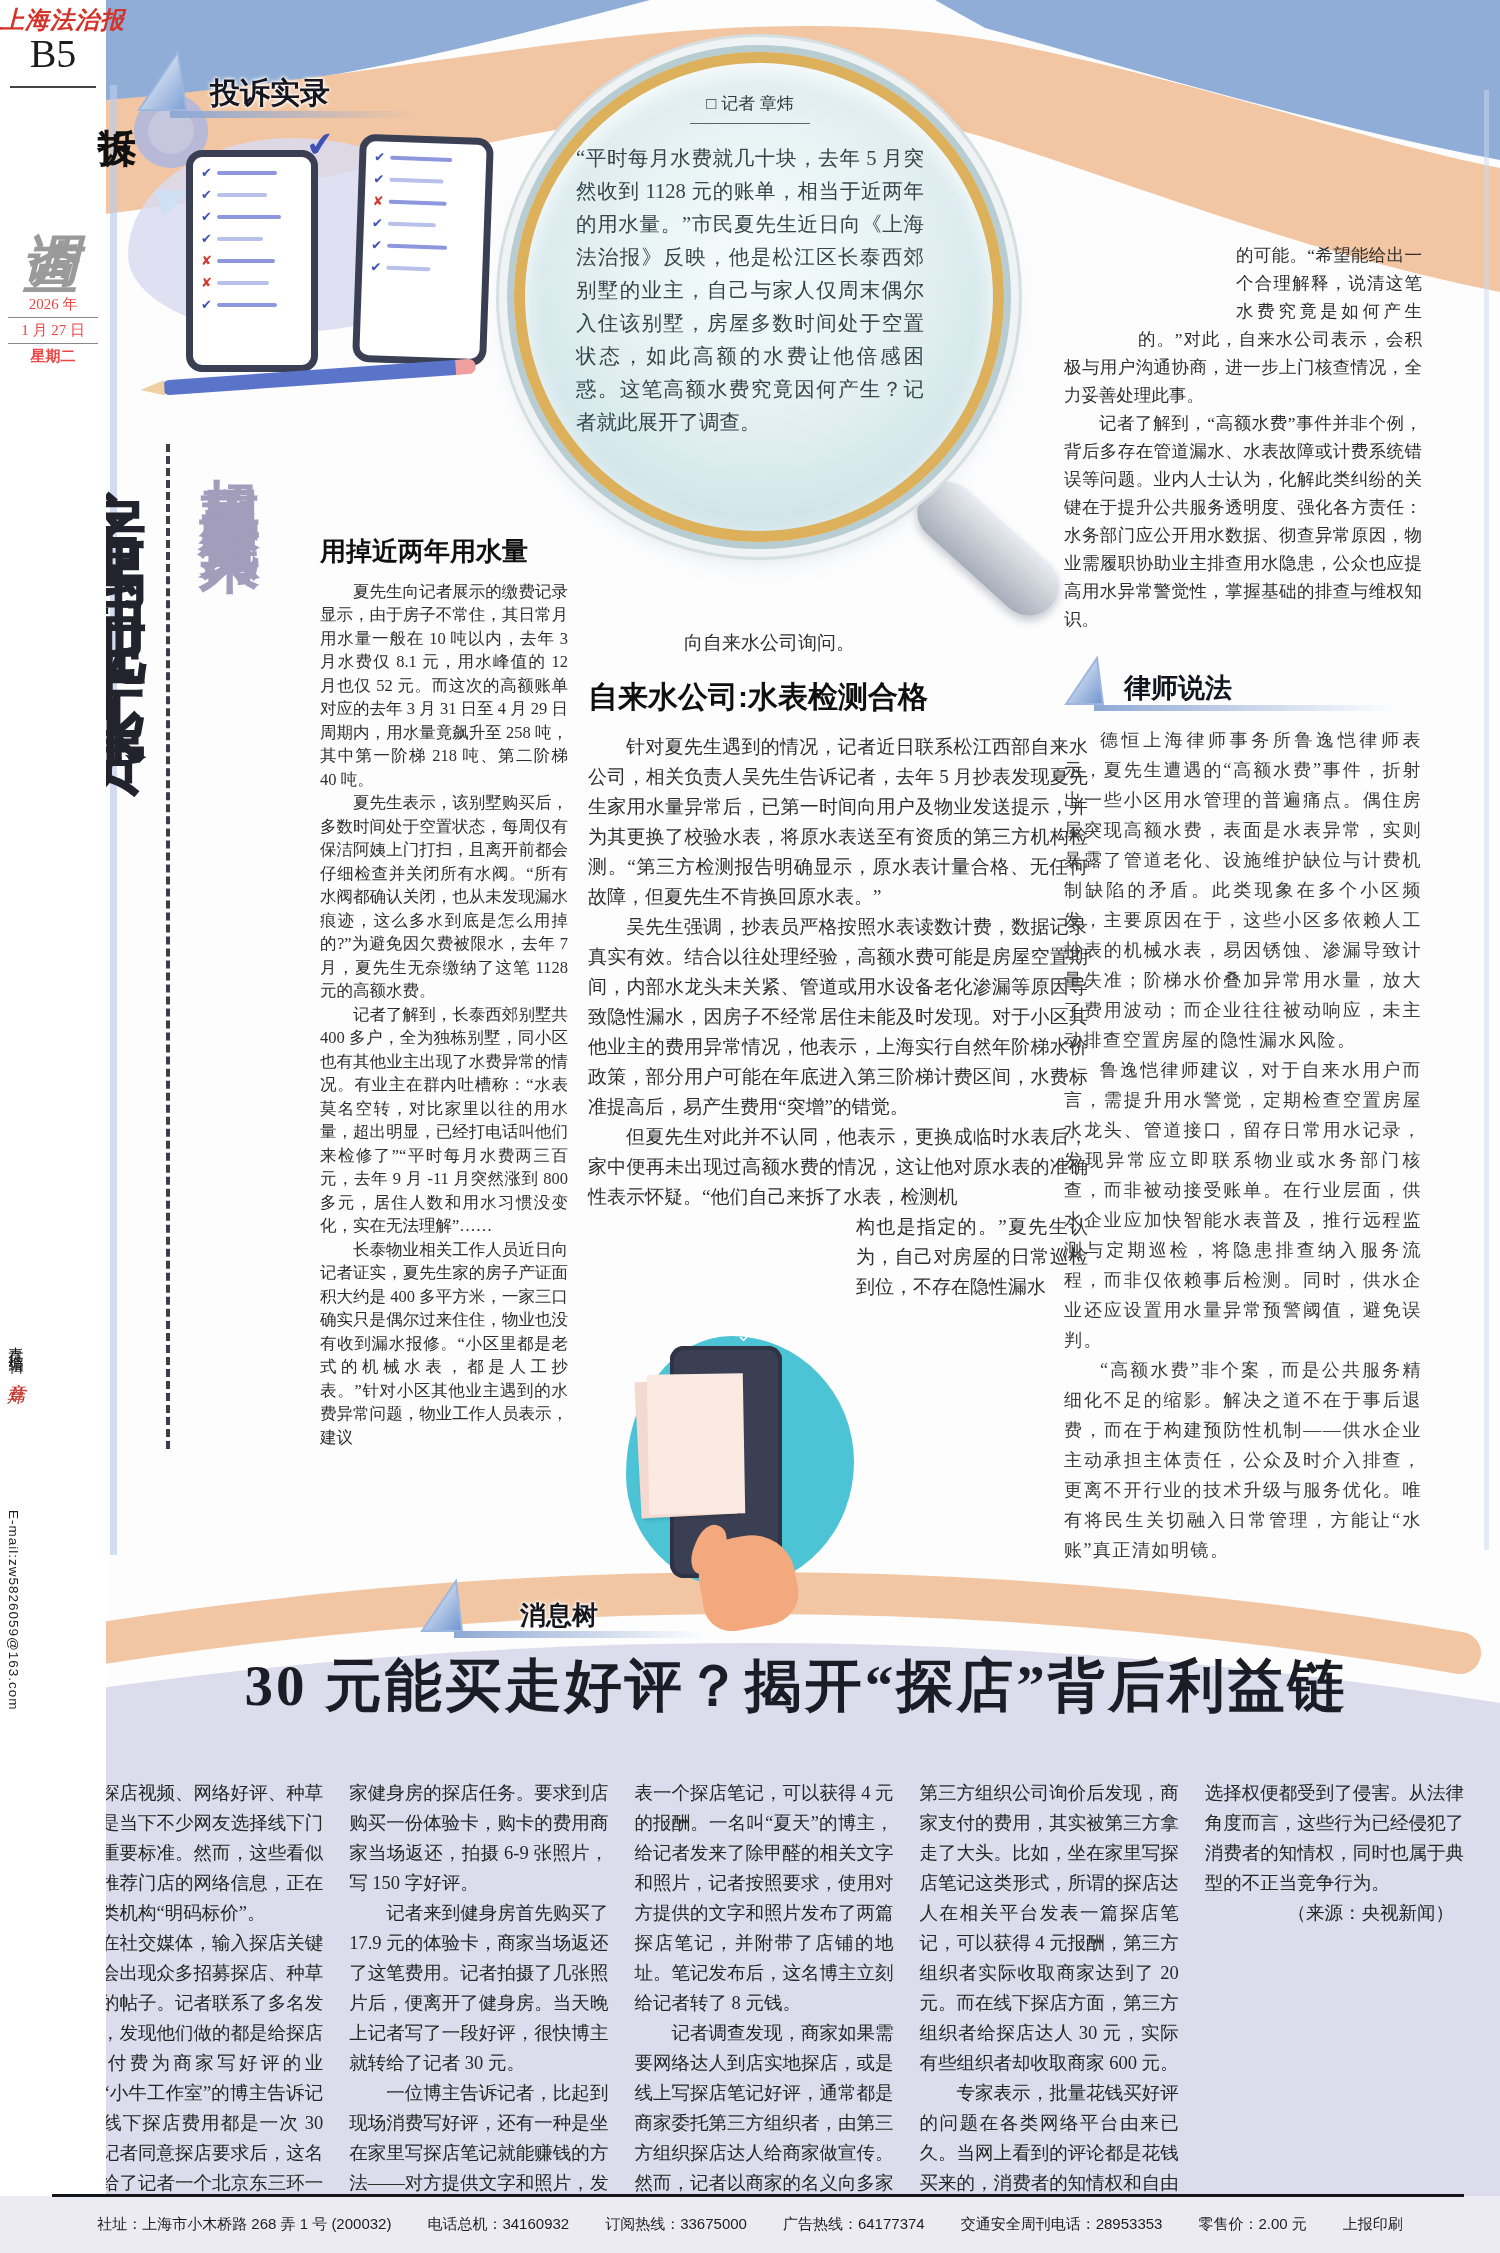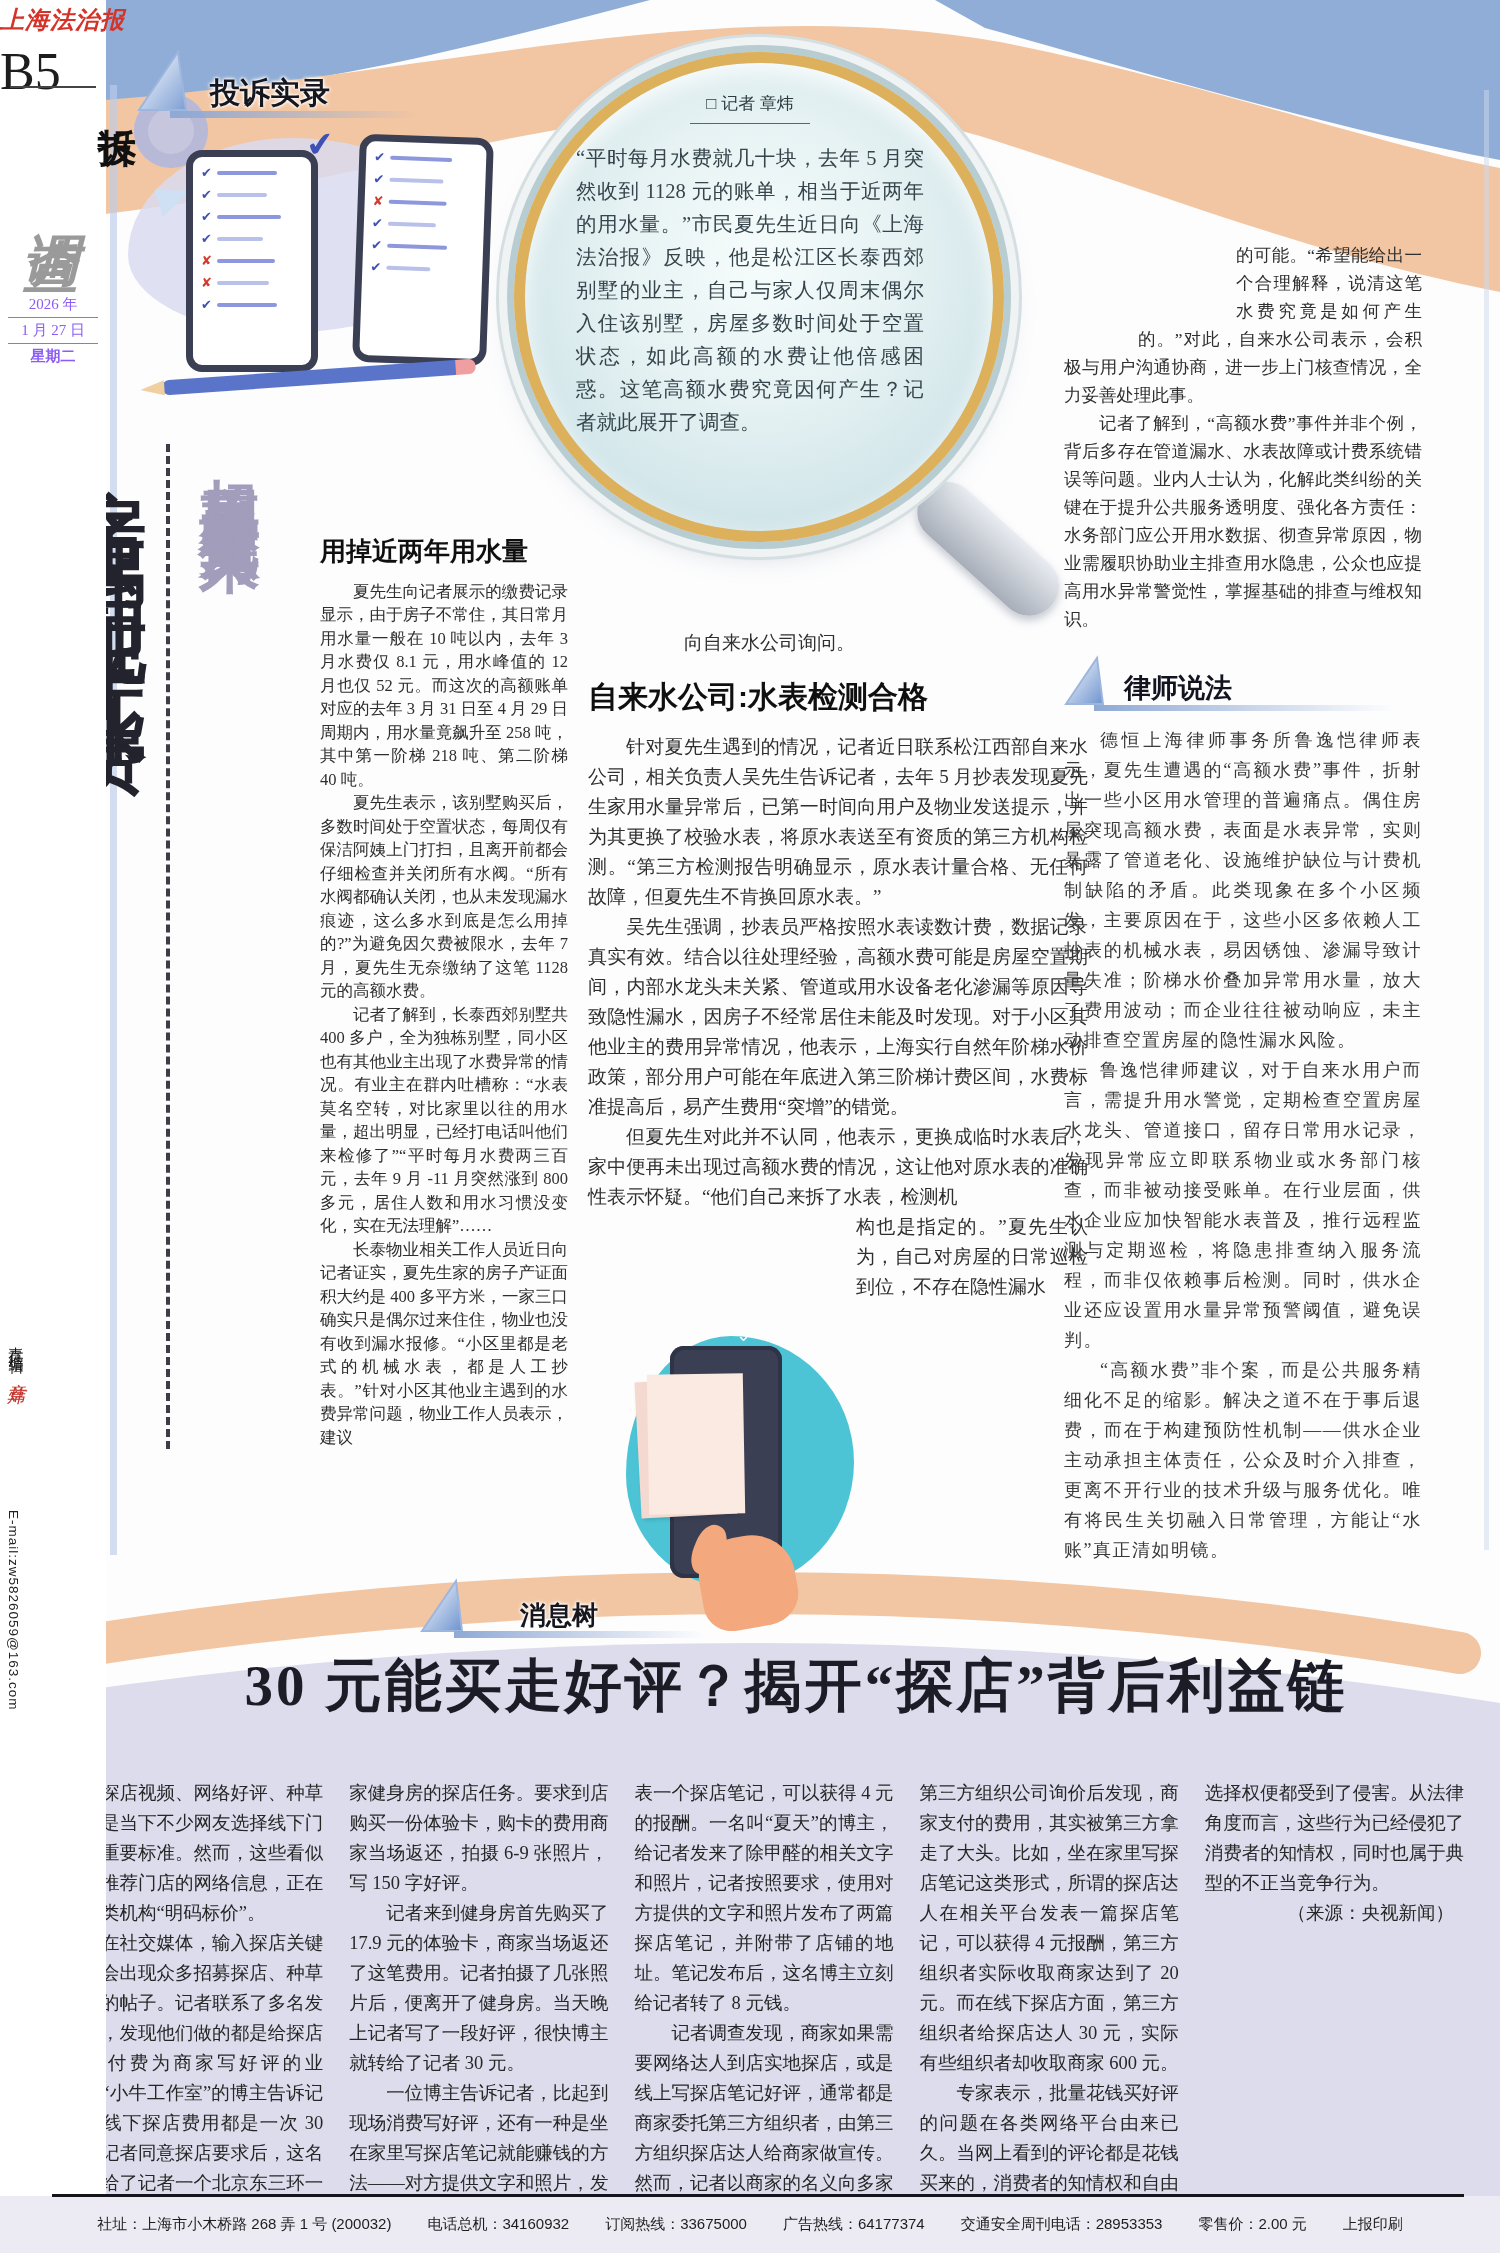--- a/index.html
+++ b/index.html
@@ -4,28 +4,28 @@
 <style>
   html,body { margin:0; padding:0; background:#ffffff; }
   .page { position:relative; width:1500px; height:2253px; margin:0 auto; background:#fdfdfe; overflow:hidden;
           font-family:"Liberation Serif","DejaVu Serif",serif; color:#2e2e2e; }
   svg.deco { position:absolute; left:0; top:0; pointer-events:none; }
 
   
   .sidebar { position:absolute; left:0; top:0; width:106px; height:2253px; background:#fff; z-index:6; }
   .masthead { position:absolute; top:4px; left:0; width:106px; text-align:center; color:#d4332a;
               font-weight:bold; font-style:italic; font-size:24px; letter-spacing:1px; white-space:nowrap; }
-  .pageno { position:absolute; top:42px; left:0; width:106px; text-align:left; font-size:52px; color:#1d1d1d; }
+  .pageno { position:absolute; top:30px; left:0; width:106px; text-align:center; font-size:40px; color:#1d1d1d; }
   .pageno-rule { position:absolute; top:86px; left:10px; width:86px; border-top:2px solid #444; }
   .sec-v1 { position:absolute; top:98px; left:0; width:106px; text-align:center;
             font-family:"Liberation Sans","DejaVu Sans",sans-serif; font-weight:bold; font-size:38px;
             line-height:1.1; color:#111; writing-mode:vertical-rl; left:31px; }
   .sec-v2 { position:absolute; top:188px; left:23px; writing-mode:vertical-rl; font-size:56px; line-height:1.0;
             color:#9a9a9a; font-style:italic; font-weight:bold; letter-spacing:6px; }
-  .datebox { position:absolute; top:292px; left:0; width:106px; text-align:center; font-size:15px; color:#8b5cf6; }
+  .datebox { position:absolute; top:292px; left:0; width:106px; text-align:center; font-size:15px; color:#ef4444; }
   .datebox .d { padding:3px 0; }
   .datebox .r { border-top:1px solid #888; margin:0 8px; }
   .datebox .w { font-weight:bold; font-family:Liberation Mono, monospace; }
   .editor-v { position:absolute; left:4px; top:1335px; writing-mode:vertical-rl; font-size:15px; color:#111;
               letter-spacing:4px; font-family:"Liberation Sans",sans-serif; }
   .editor-name { color:#c2342b; font-family:"Liberation Serif",serif; font-style:italic; font-size:18px; margin-top:10px; }
   .email-v { position:absolute; left:6px; top:1510px; writing-mode:vertical-rl; font-size:13.5px; color:#222;
              letter-spacing:1px; font-family:"Liberation Sans",sans-serif; }
   .left-rule { position:absolute; left:110px; top:85px; width:7px; height:1470px; background:#bccdea; opacity:.65; z-index:1; }
   .right-rule { position:absolute; left:1484px; top:90px; width:5px; height:1460px; background:#cdd9ec; opacity:.5; z-index:1; }

